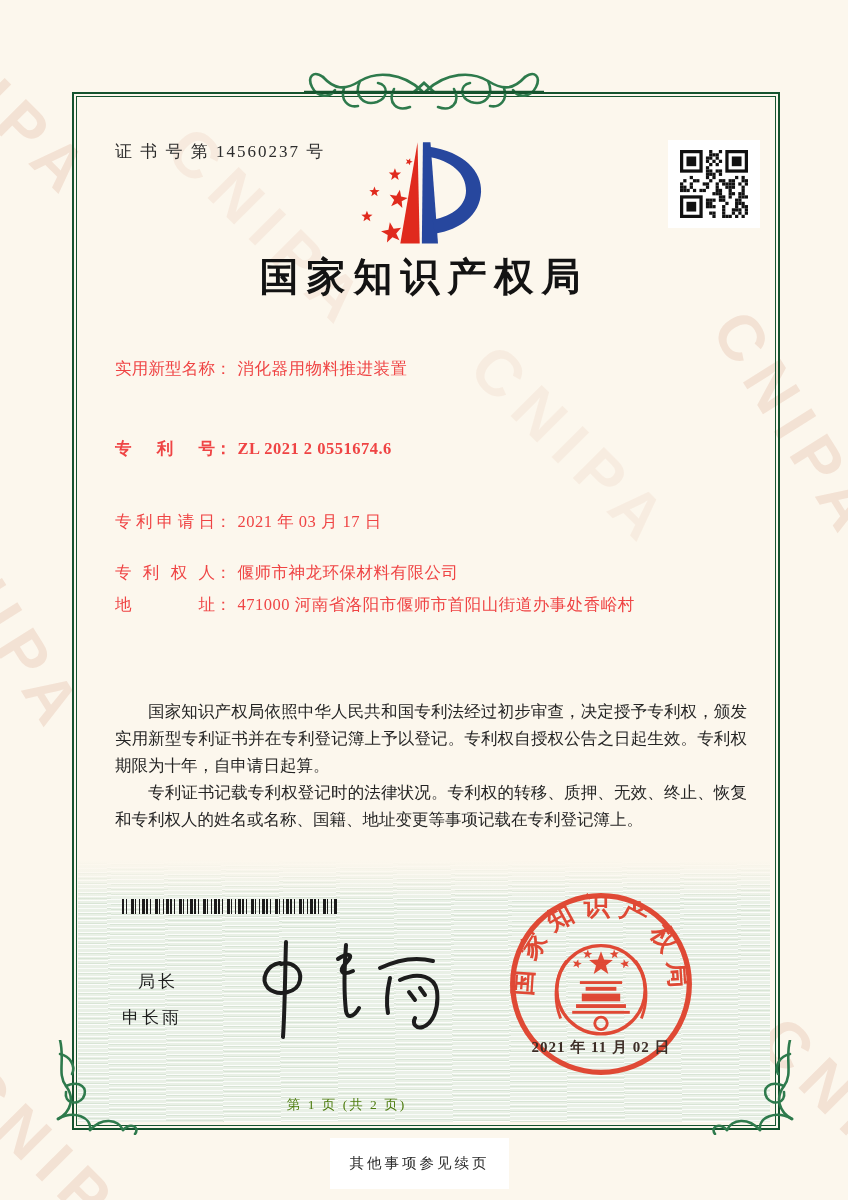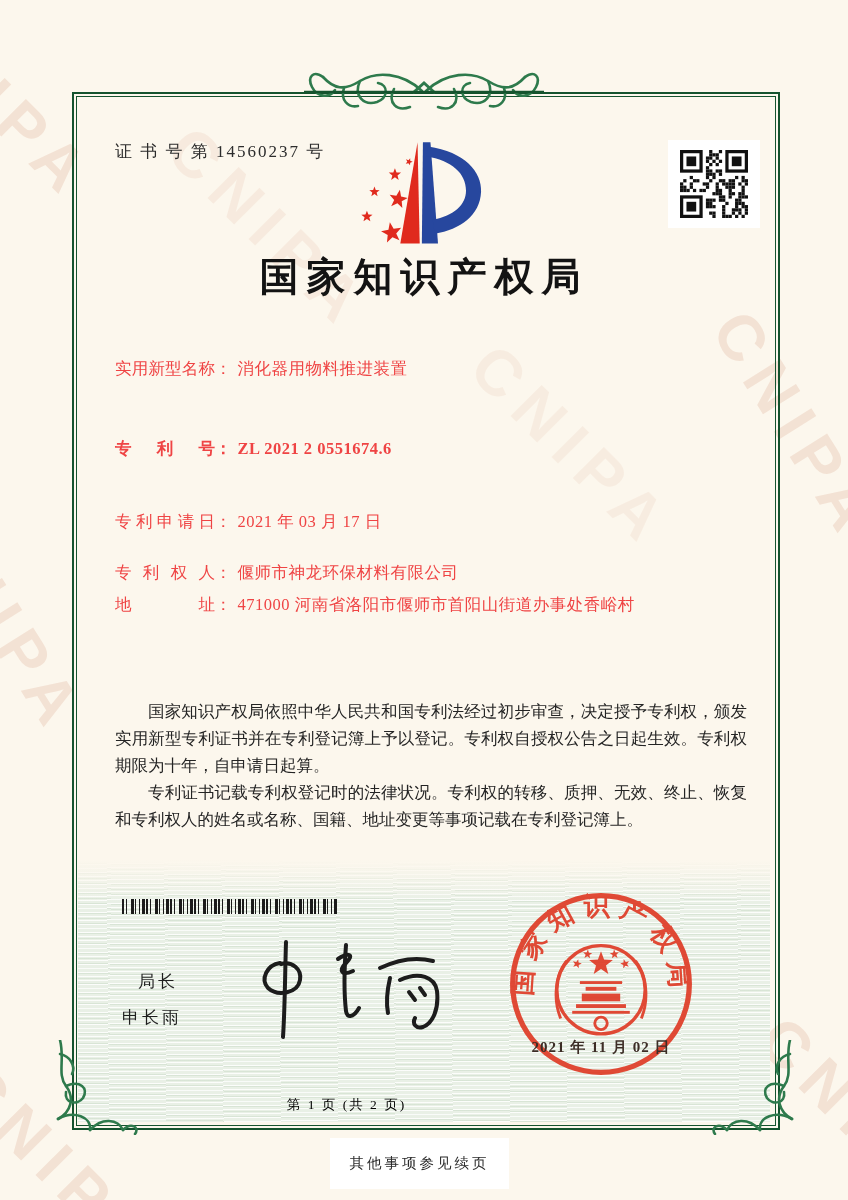--- a/index.html
+++ b/index.html
@@ -61,21 +61,21 @@
        #1b1b1b 20px 23px, transparent 23px 24px);}
   #director-title{position:absolute;left:122px;top:970px;font-size:17px;color:#1f1f1f;letter-spacing:3px;z-index:6;margin-left:16px;}
   #director-name{position:absolute;left:122px;top:1006px;font-size:17px;color:#1f1f1f;letter-spacing:3px;z-index:6;}
   #signature{position:absolute;left:242px;top:932px;z-index:6;}
 
   #seal{position:absolute;left:505px;top:888px;z-index:6;opacity:.92;}
   #seal-date{position:absolute;left:512px;top:1038px;width:178px;text-align:center;z-index:7;
              font-size:15px;color:#3c2d26;letter-spacing:1px;font-weight:600;}
 
   #page-num{position:absolute;left:0;top:1096px;width:693px;text-align:center;z-index:7;
-            font-size:13.5px;color:#000000;letter-spacing:2px;}
+            font-size:13.5px;color:#4d7c0f;letter-spacing:2px;}
   #note-box{position:absolute;left:330px;top:1138px;width:155px;background:#ffffff;z-index:7;
             padding:16px 12px;text-align:center;font-size:14.5px;color:#2a2a2a;letter-spacing:3px;}
 </style>
 </head>
 <body>
 
 <div id="page">
 
   <div class="wm" style="left:-70px;top:-18px;transform:rotate(45deg);">CNIPA</div>
   <div class="wm" style="left:205px;top:112px;transform:rotate(45deg);opacity:.26;">CNIPA</div>

